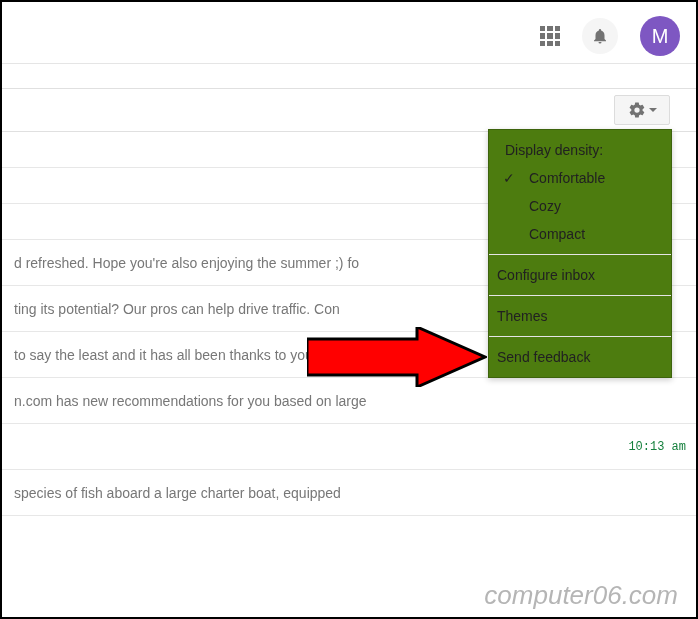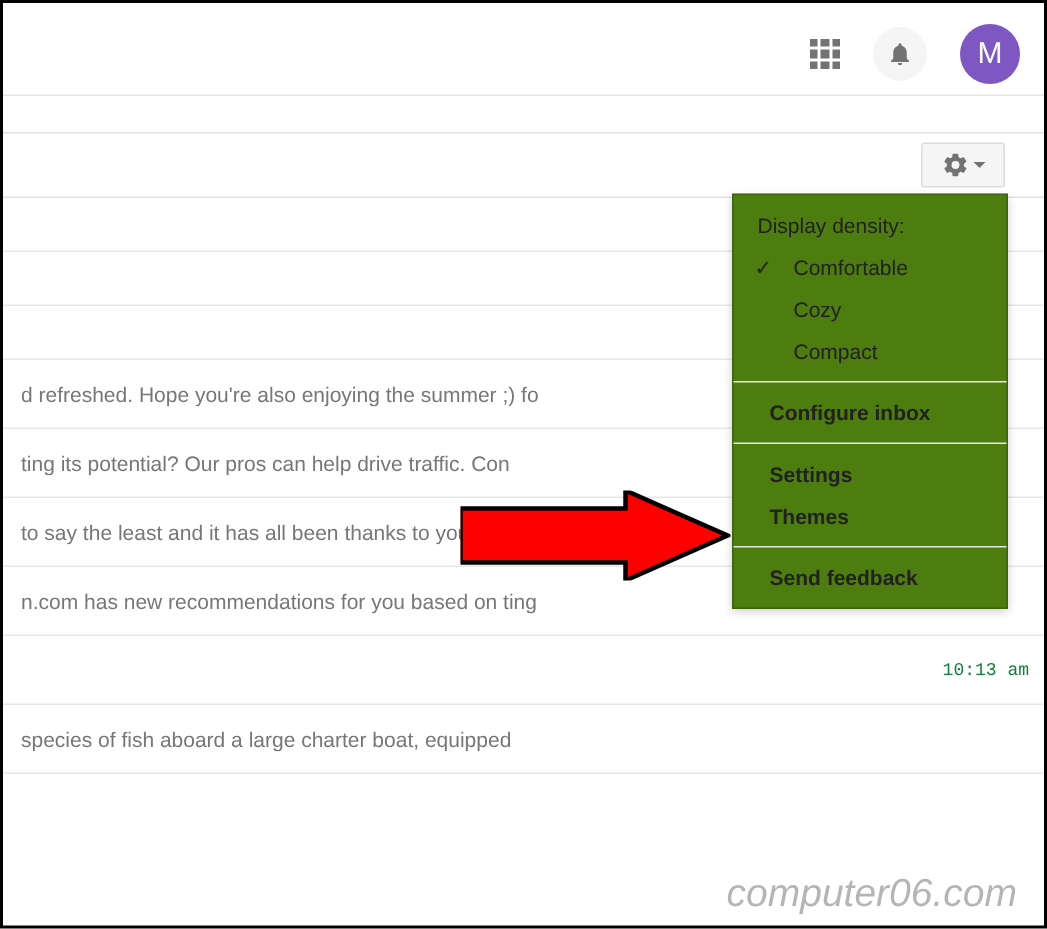--- a/index.html
+++ b/index.html
@@ -87,21 +87,21 @@
     padding: 6px 16px 6px 16px;
     color:#212121;
     font-size: 14px;
   }
   .dd-item {
     padding: 6px 16px 6px 40px;
     font-size: 14px;
     position: relative;
     cursor: default;
   }
-  .dd-item.plain { padding-left: 24px; font-weight: bold; }
+  .dd-item.plain { padding-left: 8px; }
   .dd-item .check {
     position: absolute;
     left: 14px; top: 6px;
     font-size: 14px;
   }
   .dd-sep {
     height:1px; background:#e5e5e5; margin:6px 0;
   }
   
   .mail-area {
@@ -189,21 +189,21 @@
     <div class="row">
       <span class="snippet">d refreshed. Hope you're also enjoying the summer ;) fo</span>
     </div>
     <div class="row">
       <span class="snippet">ting its potential? Our pros can help drive traffic. Con</span>
     </div>
     <div class="row">
       <span class="snippet">to say the least and it has all been thanks to you, our bea</span>
     </div>
     <div class="row">
-      <span class="snippet">n.com has new recommendations for you based on ting</span>
+      <span class="snippet">n.com has new recommendations for you based on large</span>
     </div>
     <div class="row">
       <span class="snippet"></span>
       <span class="time">10:13 am</span>
     </div>
     <div class="row">
       <span class="snippet">species of fish aboard a large charter boat, equipped</span>
     </div>
   </div>
 
@@ -218,23 +218,20 @@
     </div>
     <div class="dd-item">
       <span>Compact</span>
     </div>
     <div class="dd-sep"></div>
     <div class="dd-item plain">
       <span>Configure inbox</span>
     </div>
     <div class="dd-sep"></div>
     <div class="dd-item plain">
-      <span>Settings</span>
-    </div>
-    <div class="dd-item plain">
       <span>Themes</span>
     </div>
     <div class="dd-sep"></div>
     <div class="dd-item plain">
       <span>Send feedback</span>
     </div>
   </div>
 
   <svg class="arrow" width="180" height="60">
     <polygon points="0,12 110,12 110,0 178,30 110,60 110,48 0,48" fill="#ff0000" stroke="#000" stroke-width="3"></polygon>

